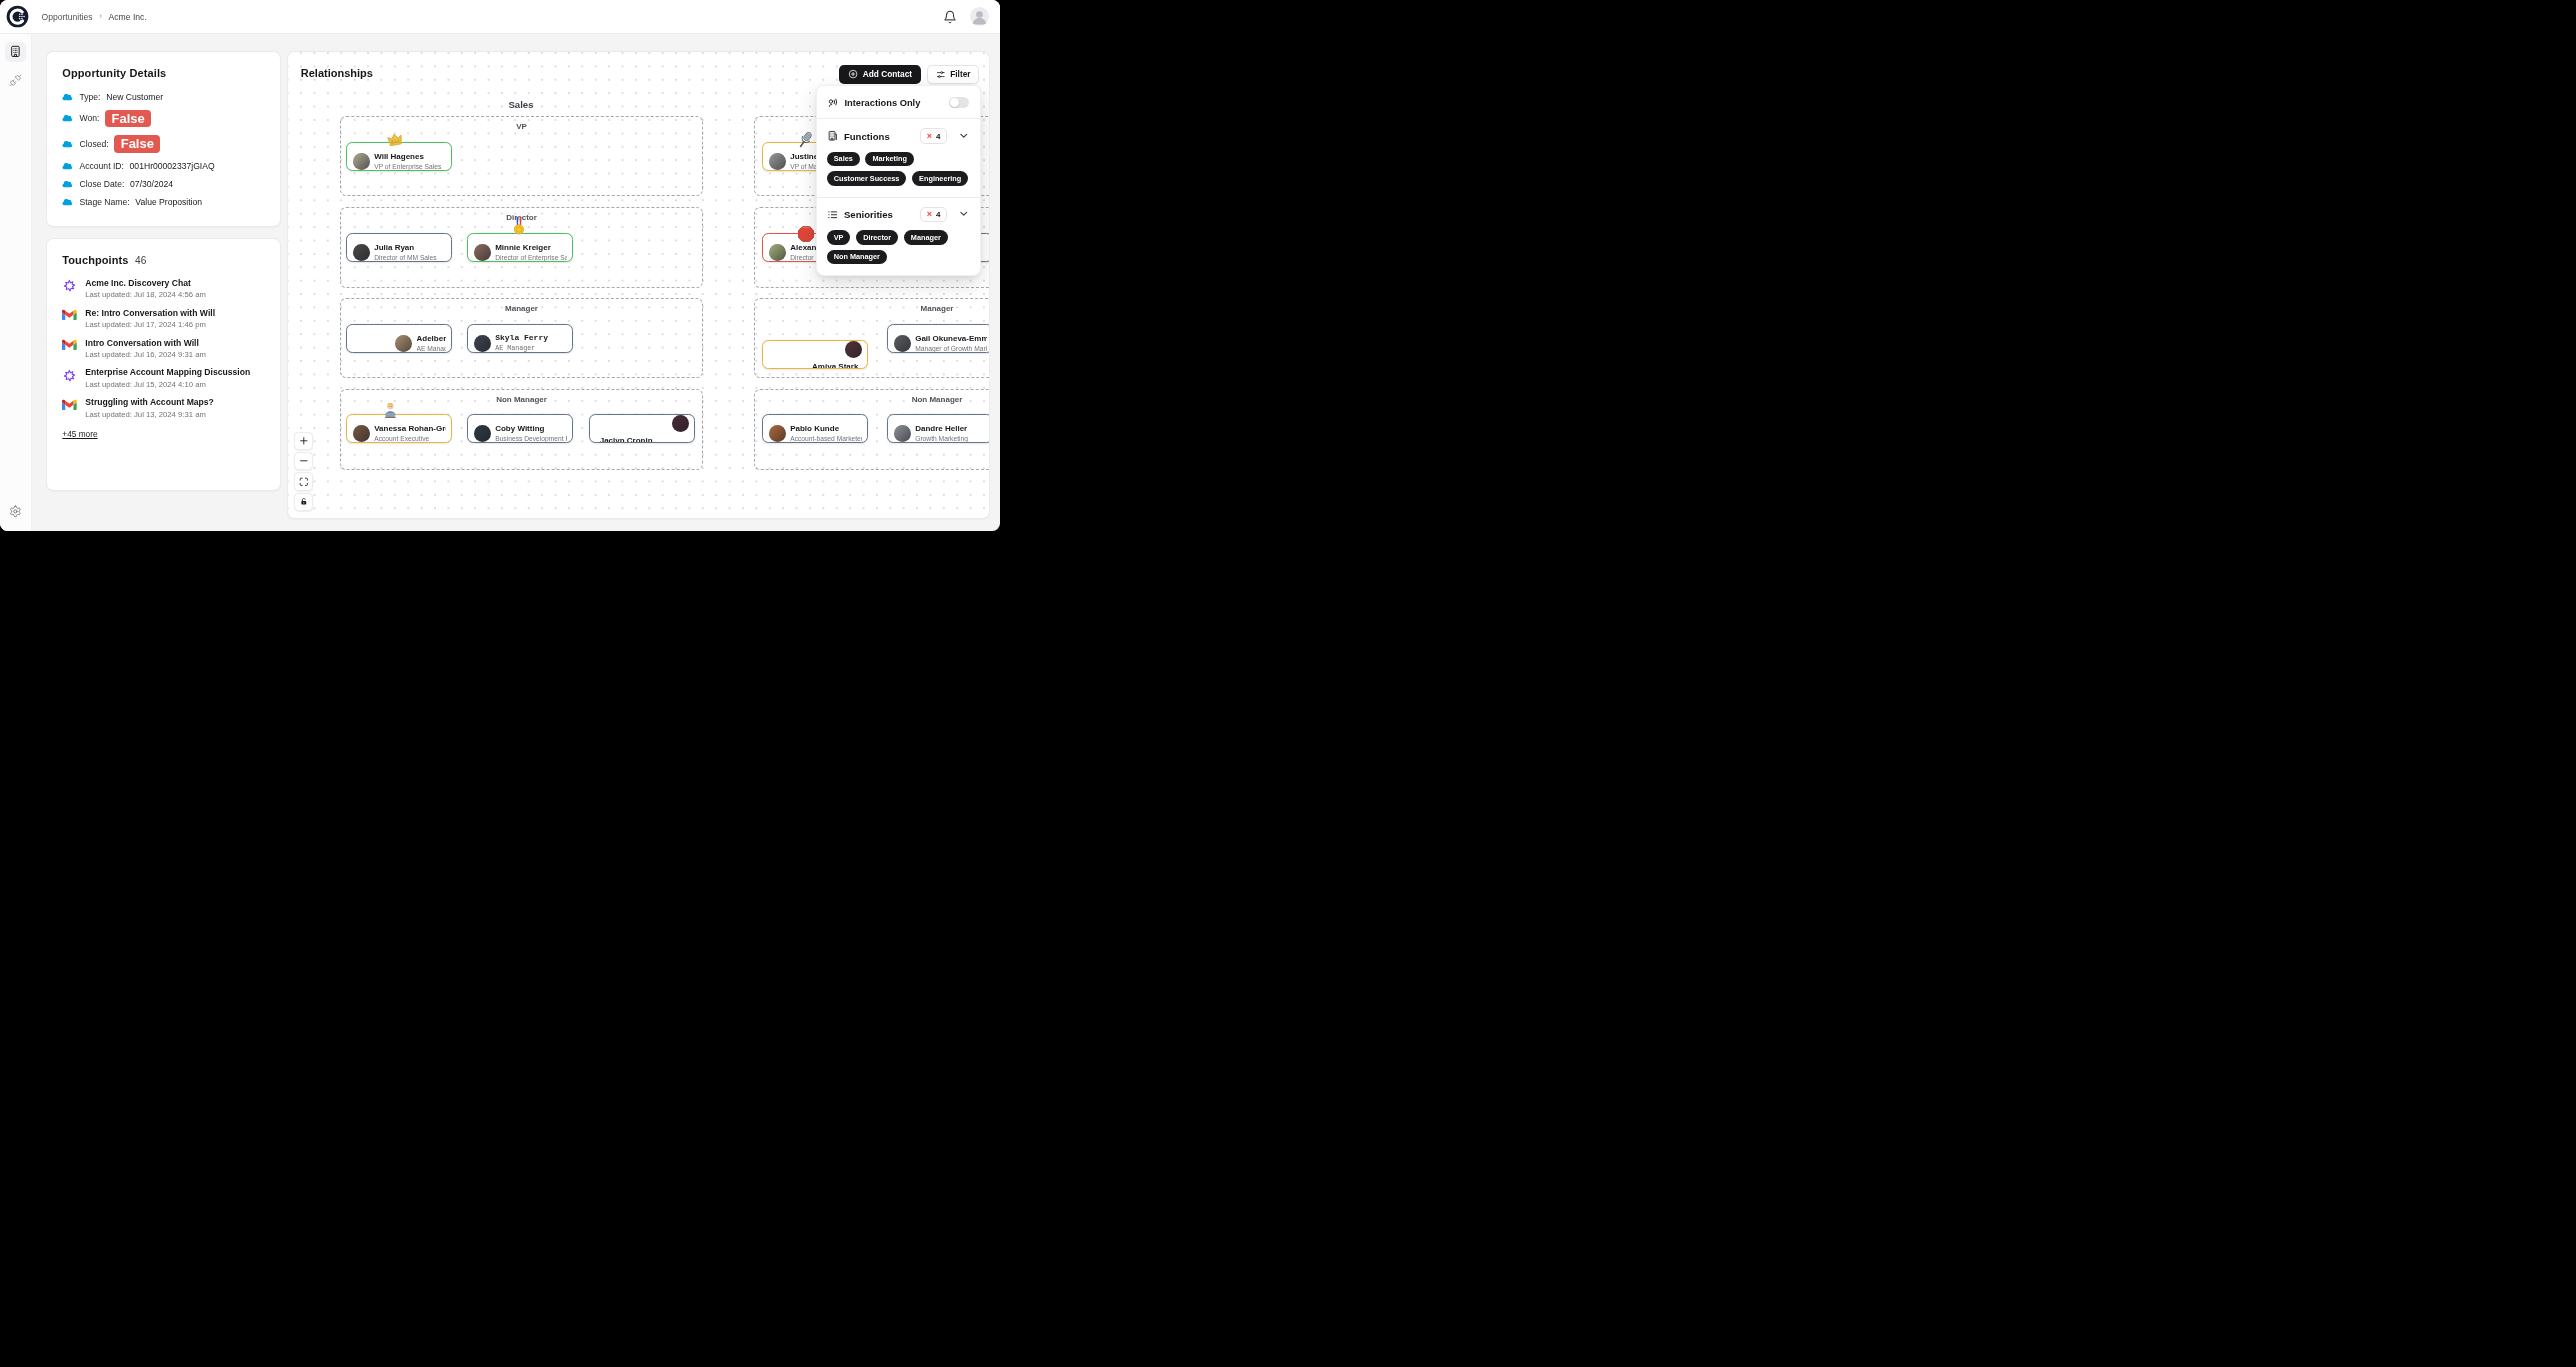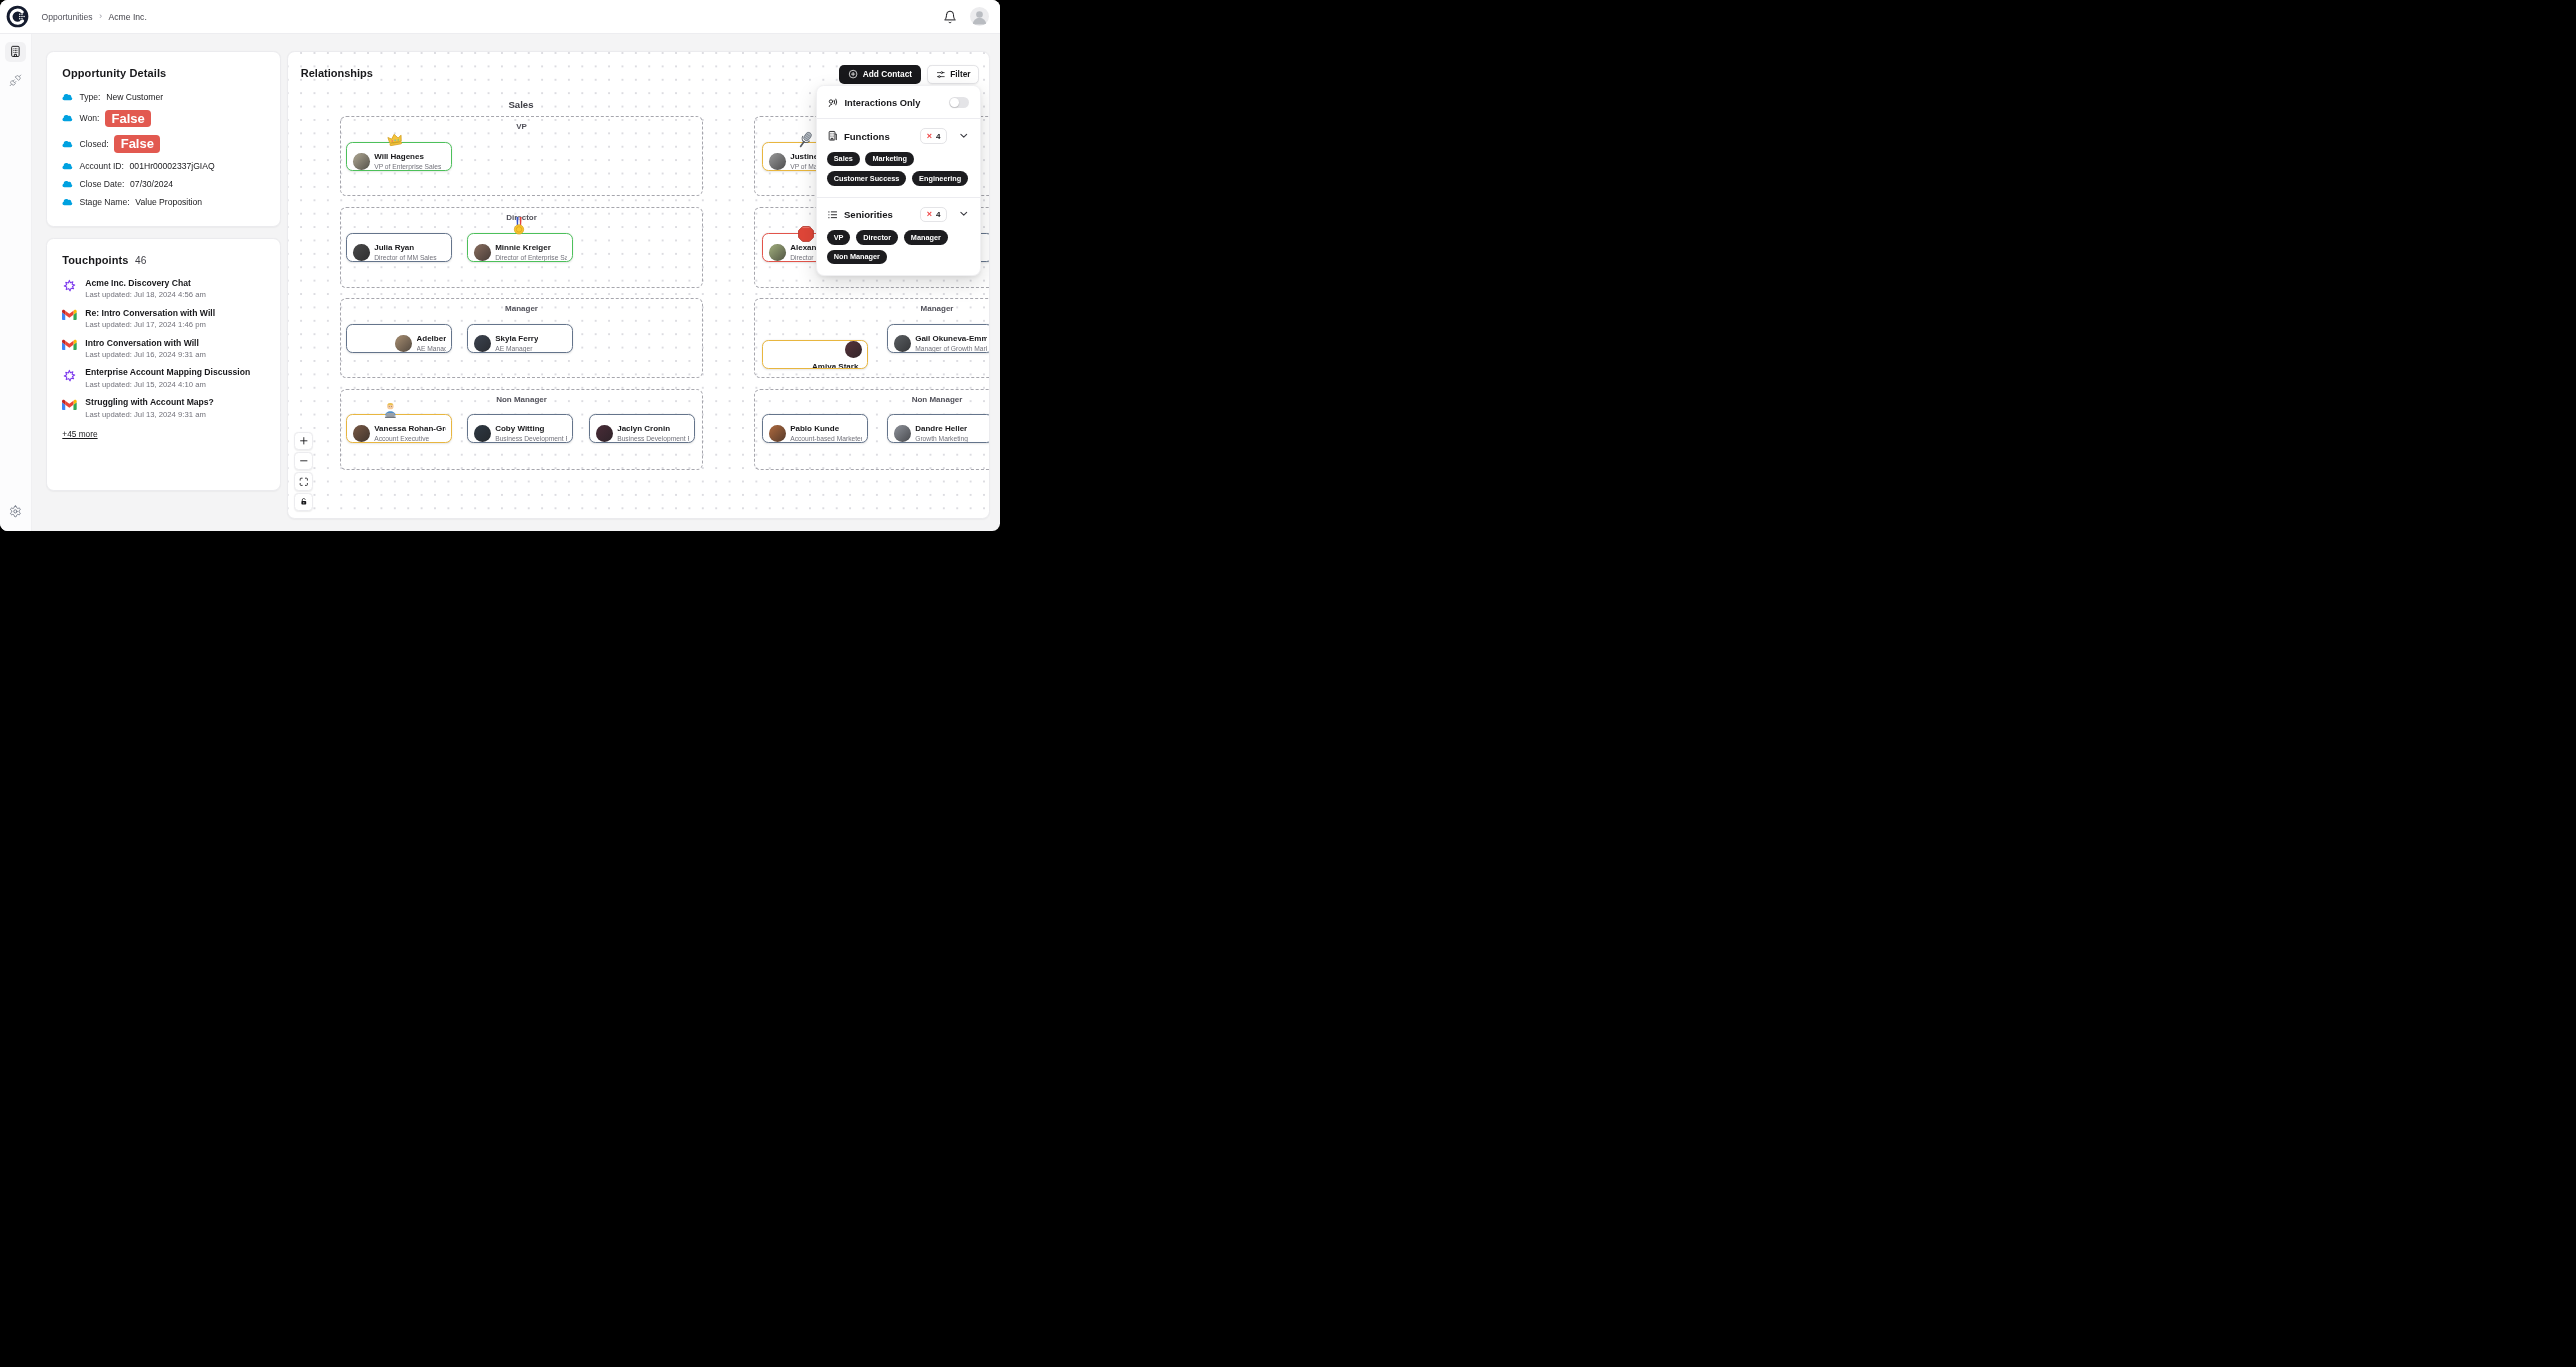--- a/index.html
+++ b/index.html
@@ -361,21 +361,21 @@
           <div class="row-box" style="left: 52px; top: 246px; width: 363px; height: 80px;">
             <span class="row-label">Manager</span>
           </div>
           <div class="card b-slate" style="left: 58px; top: 272px; padding-left: 48px;">
         <span class="card-avatar" style="background:linear-gradient(135deg, #a98f72, #1d1d1f 160%)"></span>
         <span class="card-text">
           <span class="card-name" style="display:block">Adelbert Harris</span>
           <span class="card-title" style="display:block">AE Manager</span>
         </span>
           </div>
-          <div class="card b-slate" style="left: 179px; top: 272px;">
+          <div class="card b-slate" style="left: 179px; top: 272px; font-family: Liberation Mono, monospace;">
         <span class="card-avatar" style="background:linear-gradient(135deg, #3d4450, #1d1d1f 160%)"></span>
         <span class="card-text">
           <span class="card-name" style="display:block">Skyla Ferry</span>
           <span class="card-title" style="display:block">AE Manager</span>
         </span>
           </div>
           <div class="row-box" style="left: 52px; top: 337px; width: 363px; height: 81px;">
             <span class="row-label">Non Manager</span>
           </div>
           <div class="card b-yellow" style="left: 58px; top: 362px;">
@@ -394,21 +394,21 @@
           <span class="card-title" style="display:block">Account Executive</span>
         </span>
           </div>
           <div class="card b-slate" style="left: 179px; top: 362px;">
         <span class="card-avatar" style="background:linear-gradient(135deg, #2f3a44, #1d1d1f 160%)"></span>
         <span class="card-text">
           <span class="card-name" style="display:block">Coby Witting</span>
           <span class="card-title" style="display:block">Business Development Rep…</span>
         </span>
           </div>
-          <div class="card b-slate" style="left: 301px; top: 362px;">
+          <div class="card b-slate" style="left: 301px; top: 362px; flex-direction: column;">
         <span class="card-avatar" style="background:linear-gradient(135deg, #4a2c38, #1d1d1f 160%)"></span>
         <span class="card-text">
           <span class="card-name" style="display:block">Jaclyn Cronin</span>
           <span class="card-title" style="display:block">Business Development Rep…</span>
         </span>
           </div>
           <div class="row-box" style="left: 466px; top: 64px; width: 366px; height: 80px;"></div>
           <div class="card b-yellow" style="left: 474px; top: 90px;">
             <span class="emblem em-microphone" style="width: inherit; position: absolute;"><svg viewBox="0 0 32 32" style="width: 100%; height: 100%;">
                 <g transform="rotate(45 16 16)">

